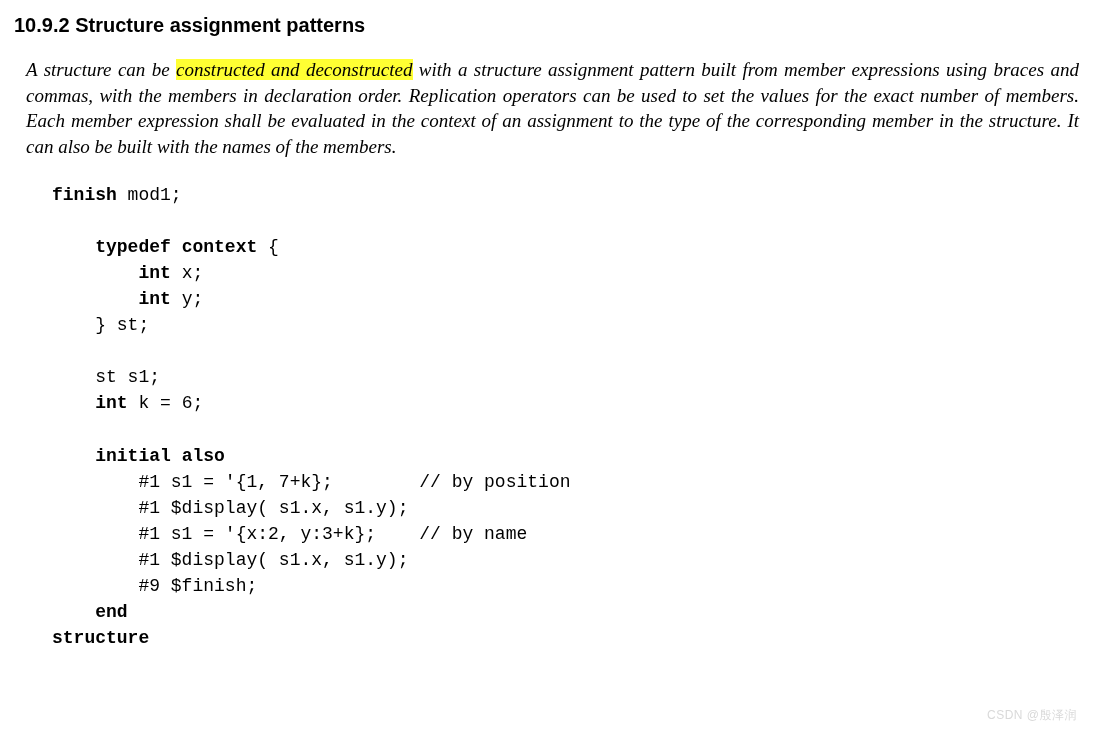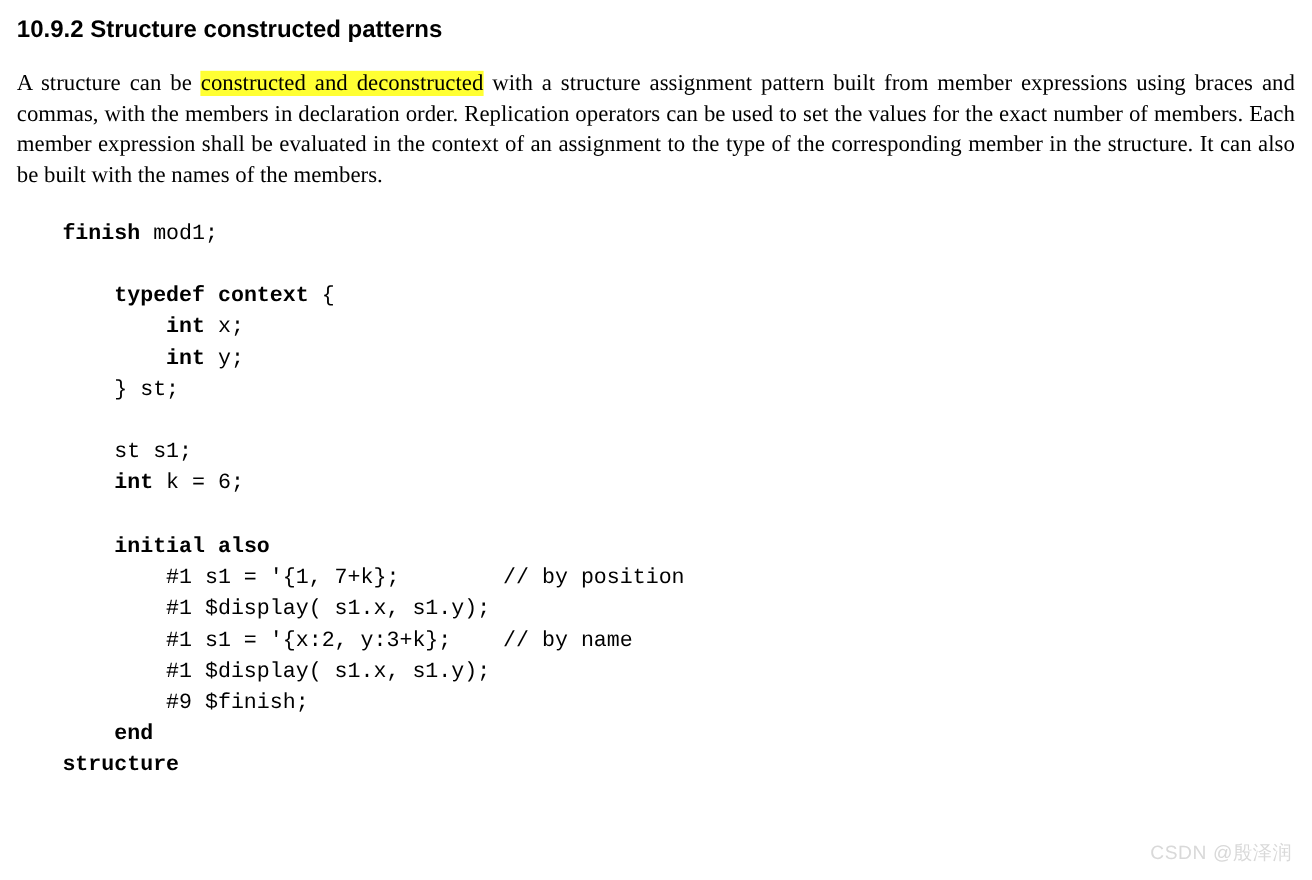--- a/index.html
+++ b/index.html
@@ -13,49 +13,50 @@
     width: 1093px;
     box-sizing: border-box;
   }
   h2.section-heading {
     font-family: Arial, Helvetica, sans-serif;
     font-weight: 700;
     font-size: 20px;
     margin: 2px 0 18px 0;
   }
   p.body-para {
-    margin: 0 0 22px 0;
+    margin: 0 0 22px 12px;
     text-align: justify;
+    font-style: italic;
   }
   .hl {
     background: #ffff33;
   }
   pre.code {
     font-family: "Courier New", Courier, monospace;
     font-size: 18px;
     line-height: 1.45;
     margin: 0 0 4px 38px;
     white-space: pre;
   }
   pre.code b { font-weight: 700; }
   .watermark {
     position: fixed;
     right: 16px;
     bottom: 10px;
     color: #d9d9d9;
     font-family: Arial, "Microsoft YaHei", sans-serif;
-    font-size: 16px;
+    font-size: 12px;
     letter-spacing: 0.5px;
     pointer-events: none;
   }
 </style>
 </head>
 <body>
 
-<h2 class="section-heading">10.9.2 Structure constructed patterns</h2>
+<h2 class="section-heading">10.9.2 Structure assignment patterns</h2>
 
 <p class="body-para">
   <span>A structure can be </span><span class="hl">constructed and deconstructed</span><span> with a structure assignment pattern built from member expressions using braces and commas, with the members in declaration order. Replication operators can be used to set the values for the exact number of members. Each member expression shall be evaluated in the context of an assignment to the type of the corresponding member in the structure. It can also be built with the names of the members.</span>
 </p>
 
 <pre class="code"><b>finish</b><span> mod1;</span>
 <span></span>
 <span>    </span><b>typedef context</b><span> {</span>
 <span>        </span><b>int</b><span> x;</span>
 <span>        </span><b>int</b><span> y;</span>

